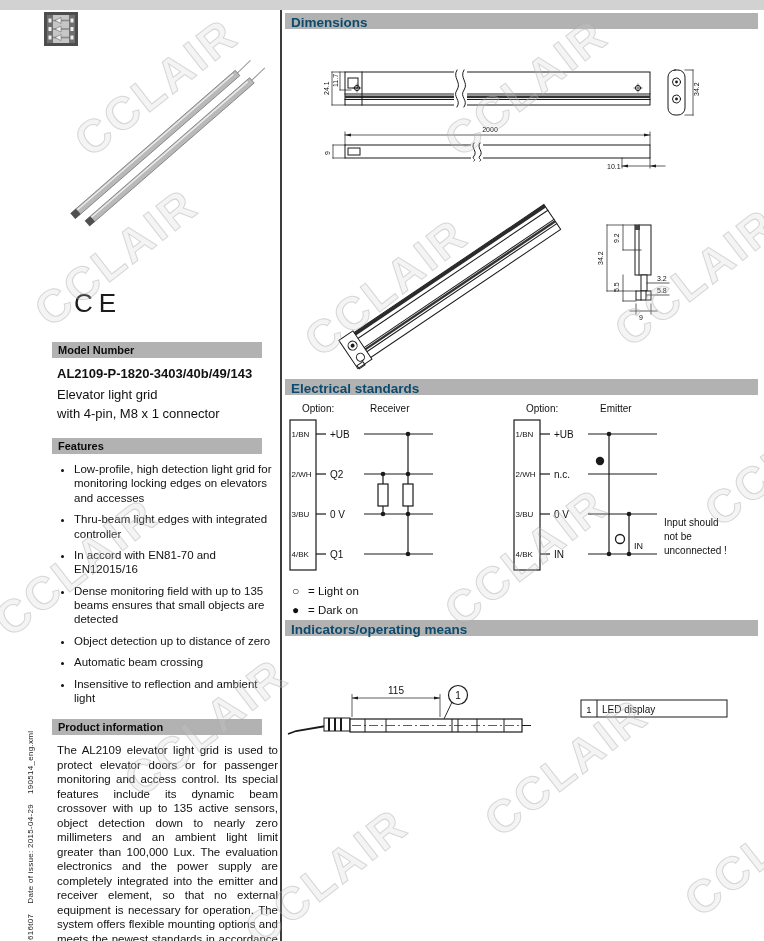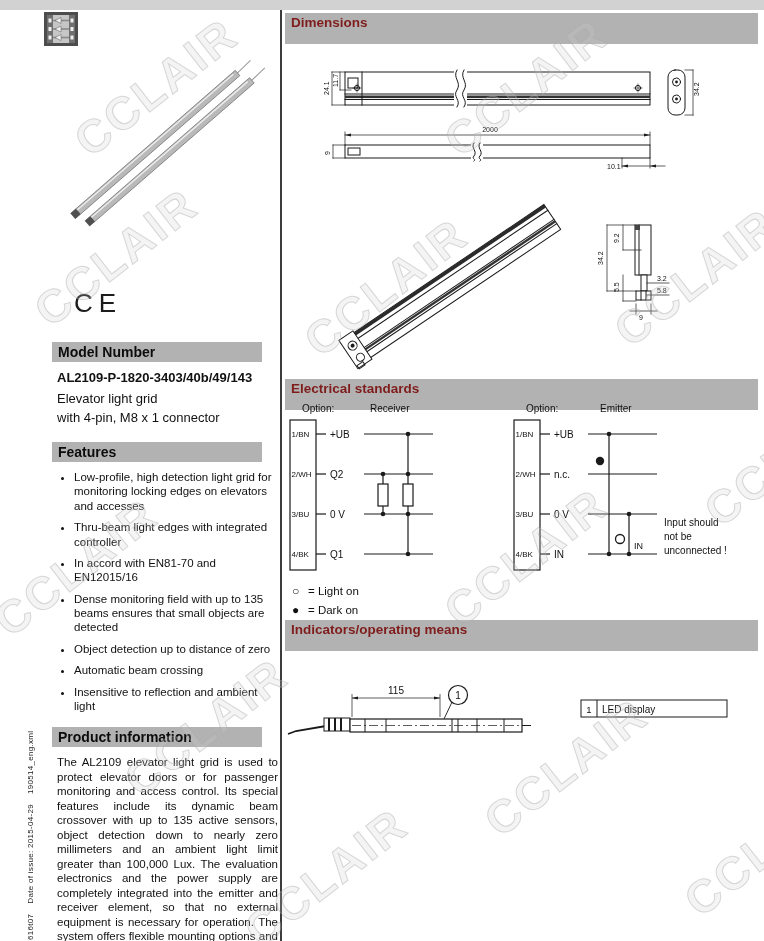--- a/index.html
+++ b/index.html
@@ -8,38 +8,38 @@
   .topbar{position:absolute;left:0;top:0;width:764px;height:10px;background:#d2d2d2;}
   .divider{position:absolute;left:280px;top:10px;width:2px;height:931px;background:#3c3c3c;}
 
   
   .wm{position:absolute;font-weight:bold;font-size:46px;letter-spacing:3px;
       color:rgba(205,205,205,0.22);-webkit-text-stroke:1px rgba(170,170,170,0.45);
       transform:rotate(-38deg);pointer-events:none;z-index:40;white-space:nowrap;}
 
   
   .leftcol{position:absolute;left:52px;top:342px;width:226px;}
-  .sec-header{background:#b2b2b2;color:#0c0c0c;font-weight:bold;font-size:14px;
+  .sec-header{background:#b2b2b2;color:#0c0c0c;font-weight:bold;font-size:11px;
               padding:2px 0 2px 6px;margin:0 16px 8px 0;}
   .model-number{font-weight:bold;font-size:13px;margin:2px 0 6px 5px;}
   .model-line{font-size:13px;margin:0 0 4px 5px;}
   .features-list{margin:4px 0 14px 0;padding-left:22px;font-size:11.5px;line-height:1.25;}
   .features-list li{margin-bottom:7px;}
   .prod-text{font-size:11.5px;line-height:1.26;text-align:justify;margin:2px 0 0 5px;}
   .gap14{height:13px;}
 
   .ce-mark{position:absolute;left:74px;top:288px;font-size:26px;letter-spacing:6px;
            color:#1c1c1c;font-weight:400;}
 
   .side-text{position:absolute;left:26px;top:698px;height:242px;font-size:8px;color:#222;
              writing-mode:vertical-rl;transform:rotate(180deg);white-space:pre;letter-spacing:.3px;}
 
   
-  .rhead{position:absolute;left:285px;width:473px;height:31px;background:#b2b2b2;
-         color:#7f1d1d;font-weight:bold;font-size:13.5px;line-height:20px;padding-left:6px;
+  .rhead{position:absolute;left:285px;width:473px;height:16px;background:#b2b2b2;
+         color:#0c4a6e;font-weight:bold;font-size:13.5px;line-height:20px;padding-left:6px;
          box-sizing:border-box;}
 
   .legend{position:absolute;left:292px;top:582px;font-size:11.5px;line-height:19px;}
   .legend .sym{display:inline-block;width:16px;font-size:12px;}
 
   svg{position:absolute;overflow:visible;}
   svg text{fill:#111;}
   .dimtxt{font-size:7px;}
   .lbl{font-size:10px;}
   .pinlbl{font-size:8px;}

